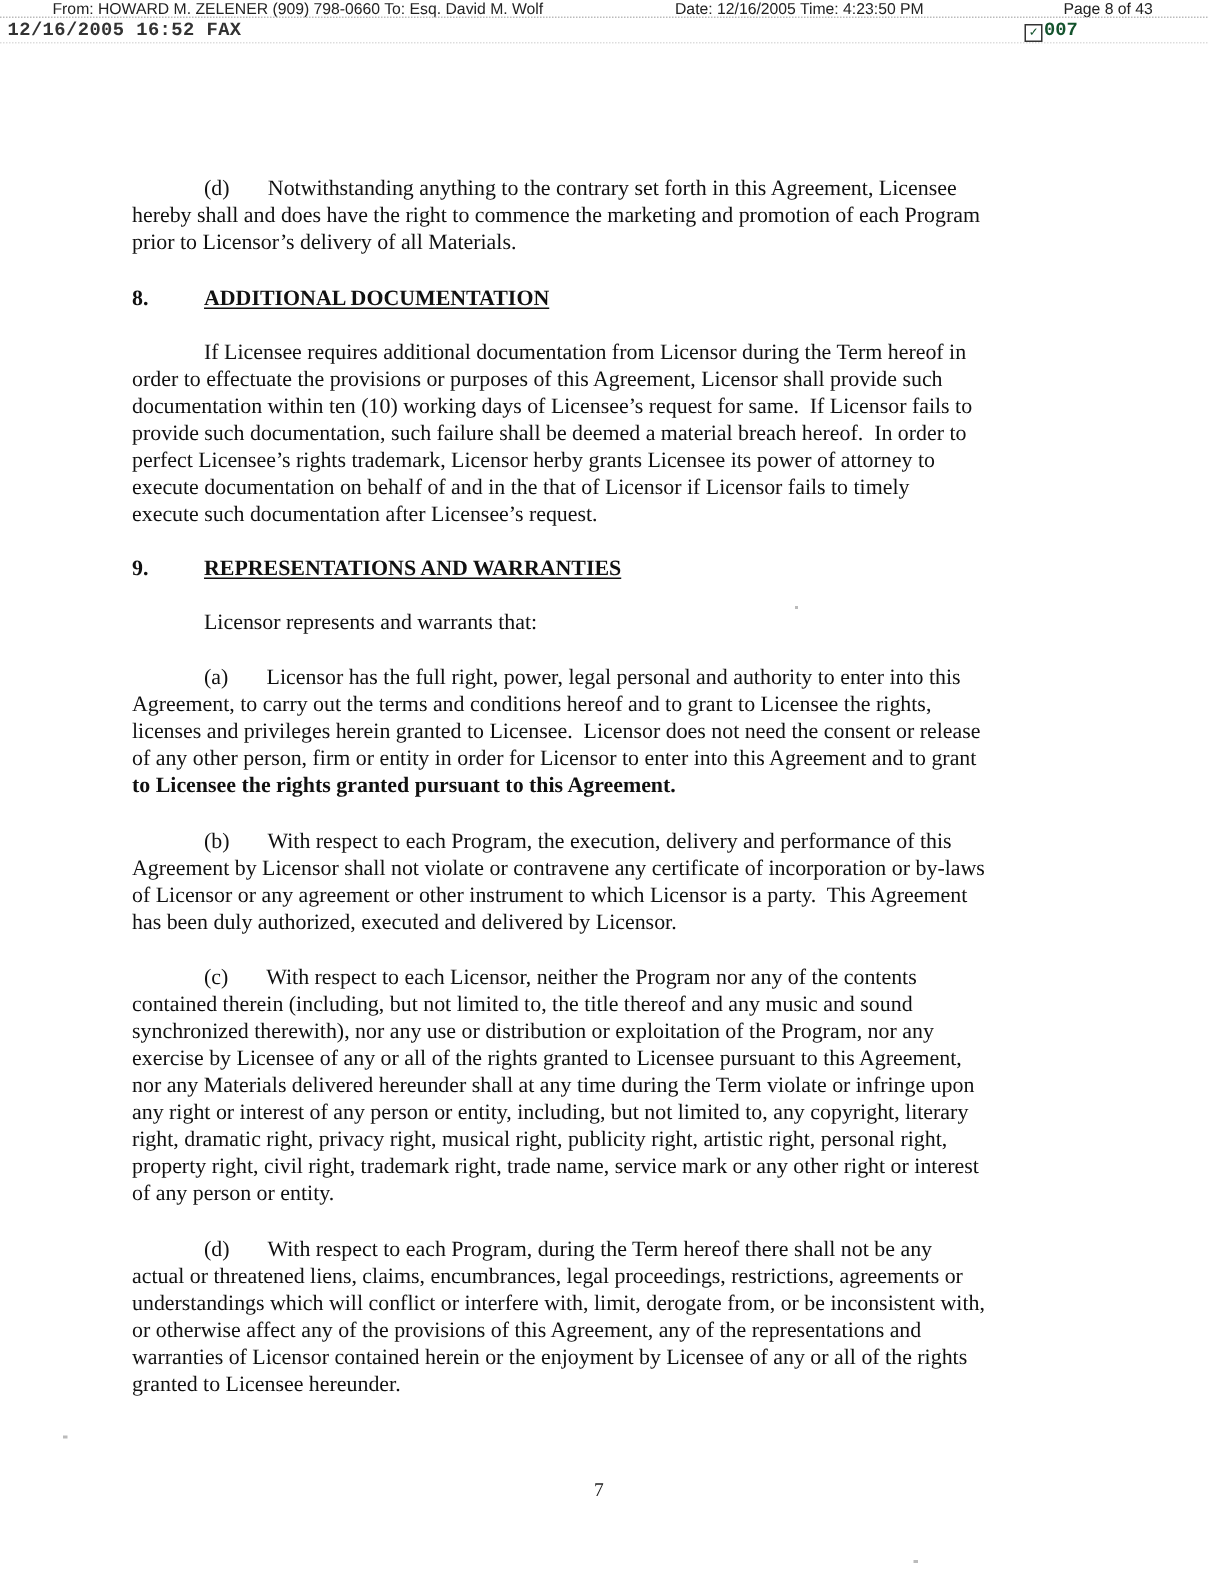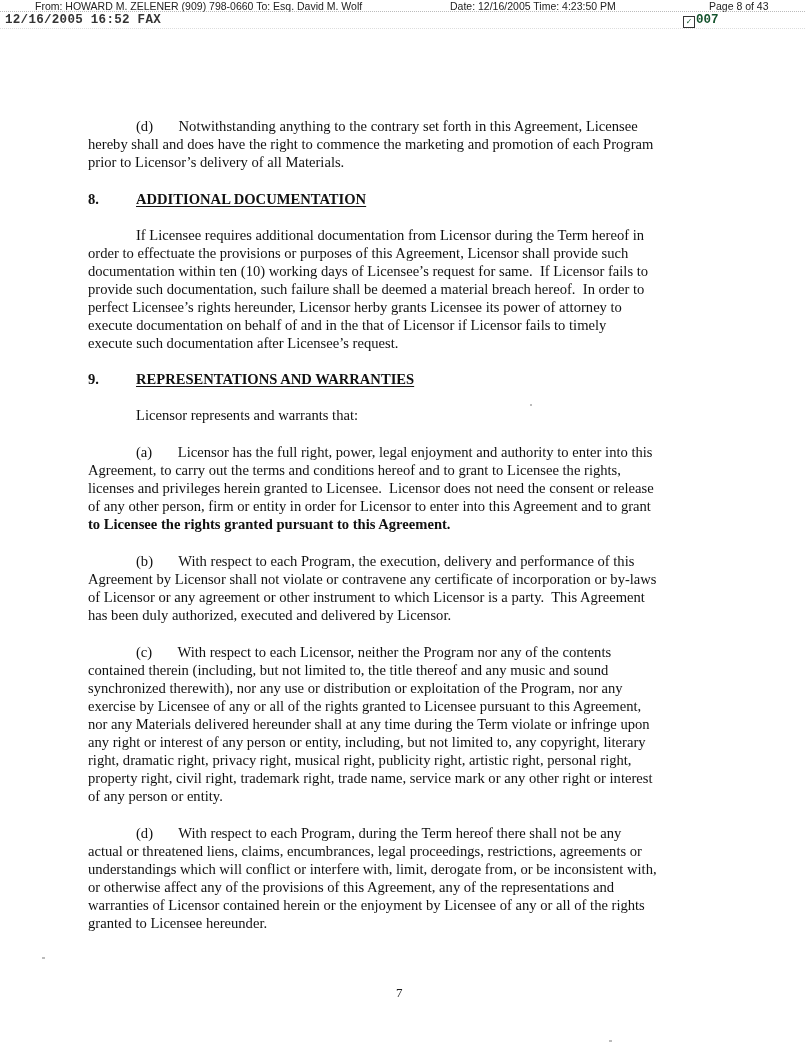--- a/index.html
+++ b/index.html
@@ -43,31 +43,31 @@
     <div class="ln" style="left: 88px; top: 153px; white-space: pre;">prior to Licensor’s delivery of all Materials.</div>
   </div>
 
   <div class="ln heading" style="left: 88px; top: 190px; white-space: pre;">8.</div>
   <div class="ln heading" style="left: 136px; top: 190px; white-space: pre;"><u>ADDITIONAL DOCUMENTATION</u></div>
   <div>
     <div class="ln" style="left: 136px; top: 226px; white-space: pre;">If Licensee requires additional documentation from Licensor during the Term hereof in</div>
     <div class="ln" style="left: 88px; top: 244px; white-space: pre;">order to effectuate the provisions or purposes of this Agreement, Licensor shall provide such</div>
     <div class="ln" style="left: 88px; top: 262px; white-space: pre;">documentation within ten (10) working days of Licensee’s request for same.  If Licensor fails to</div>
     <div class="ln" style="left: 88px; top: 280px; white-space: pre;">provide such documentation, such failure shall be deemed a material breach hereof.  In order to</div>
-    <div class="ln" style="left: 88px; top: 298px; white-space: pre;">perfect Licensee’s rights hereunder, Licensor herby grants Licensee its power of attorney to</div>
+    <div class="ln" style="left: 88px; top: 298px; white-space: pre;">perfect Licensee’s rights trademark, Licensor herby grants Licensee its power of attorney to</div>
     <div class="ln" style="left: 88px; top: 316px; white-space: pre;">execute documentation on behalf of and in the that of Licensor if Licensor fails to timely</div>
     <div class="ln" style="left: 88px; top: 334px; white-space: pre;">execute such documentation after Licensee’s request.</div>
   </div>
 
   <div class="ln heading" style="left: 88px; top: 370px; white-space: pre;">9.</div>
   <div class="ln heading" style="left: 136px; top: 370px; white-space: pre;"><u>REPRESENTATIONS AND WARRANTIES</u></div>
   <div class="ln" style="left: 136px; top: 406px; white-space: pre;">Licensor represents and warrants that:</div>
 
   <div>
-    <div class="ln" style="left: 136px; top: 443px; white-space: pre;">(a)       Licensor has the full right, power, legal enjoyment and authority to enter into this</div>
+    <div class="ln" style="left: 136px; top: 443px; white-space: pre;">(a)       Licensor has the full right, power, legal personal and authority to enter into this</div>
     <div class="ln" style="left: 88px; top: 461px; white-space: pre;">Agreement, to carry out the terms and conditions hereof and to grant to Licensee the rights,</div>
     <div class="ln" style="left: 88px; top: 479px; white-space: pre; text-align: center;">licenses and privileges herein granted to Licensee.  Licensor does not need the consent or release</div>
     <div class="ln" style="left: 88px; top: 497px; white-space: pre;">of any other person, firm or entity in order for Licensor to enter into this Agreement and to grant</div>
     <div class="ln" style="left: 88px; top: 515px; white-space: pre; font-weight: bold;">to Licensee the rights granted pursuant to this Agreement.</div>
   </div>
 
   <div>
     <div class="ln" style="left: 136px; top: 552px; white-space: pre;">(b)       With respect to each Program, the execution, delivery and performance of this</div>
     <div class="ln" style="left: 88px; top: 570px; white-space: pre;">Agreement by Licensor shall not violate or contravene any certificate of incorporation or by-laws</div>
     <div class="ln" style="left: 88px; top: 588px; white-space: pre;">of Licensor or any agreement or other instrument to which Licensor is a party.  This Agreement</div>

